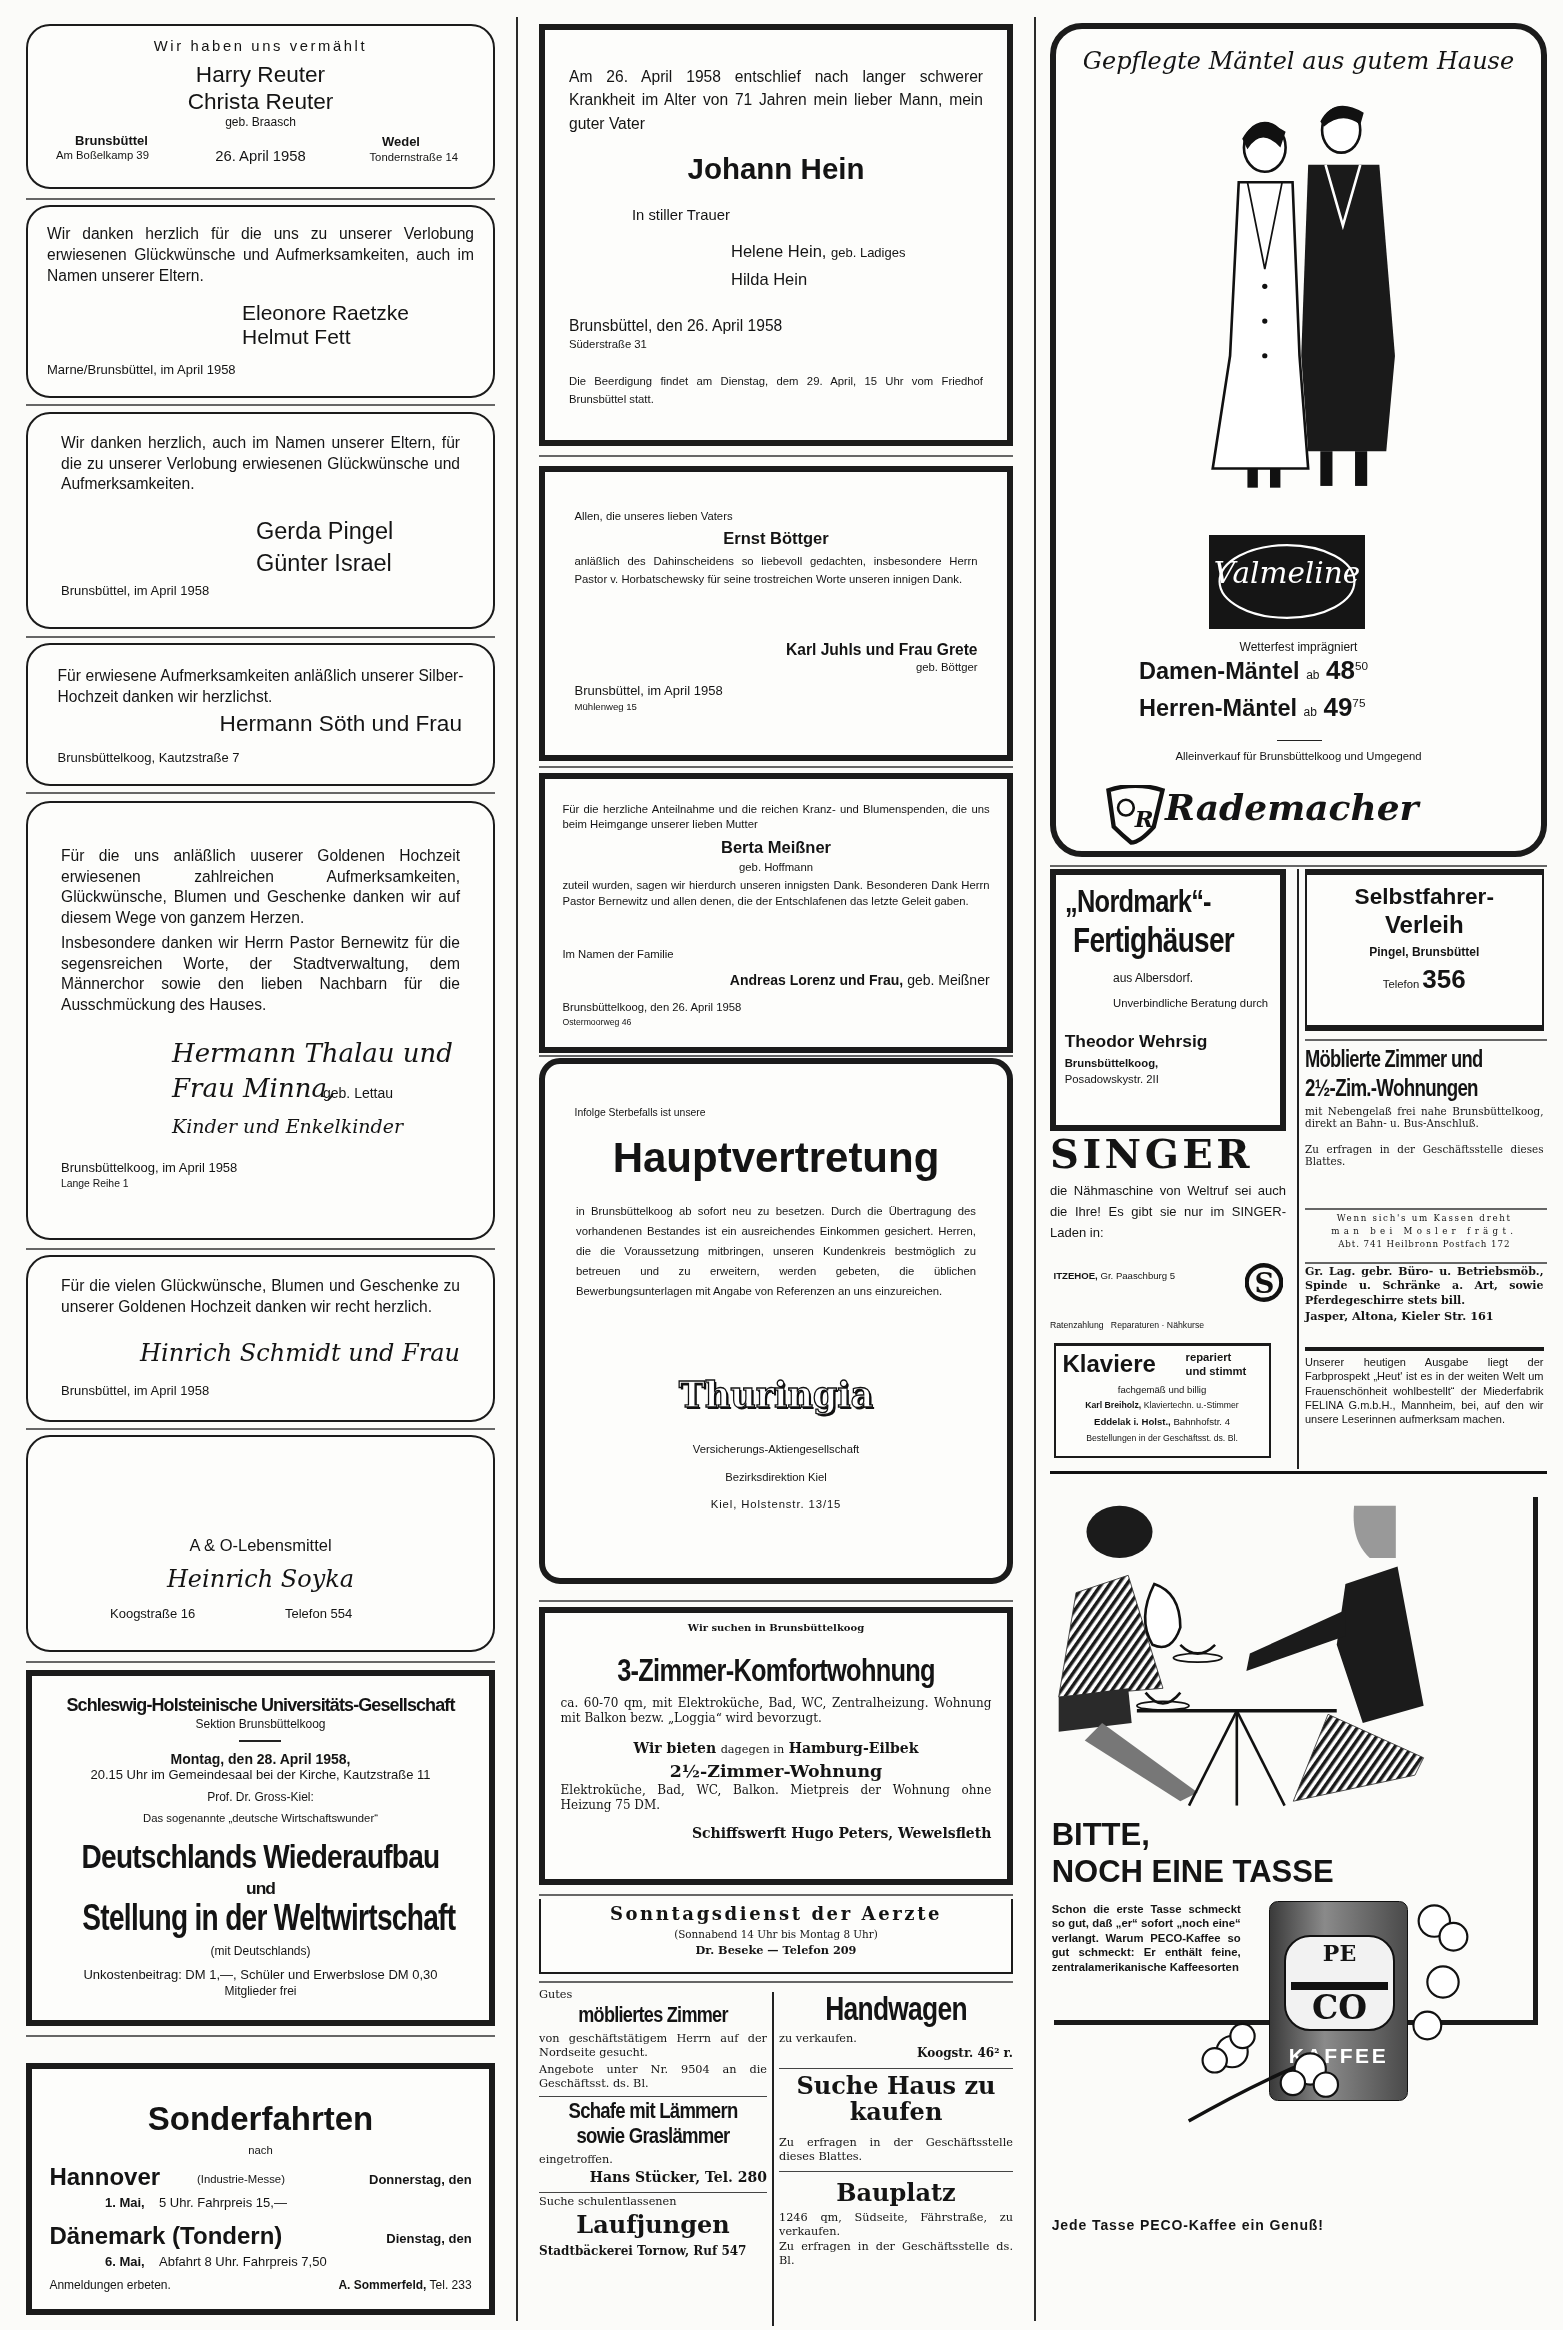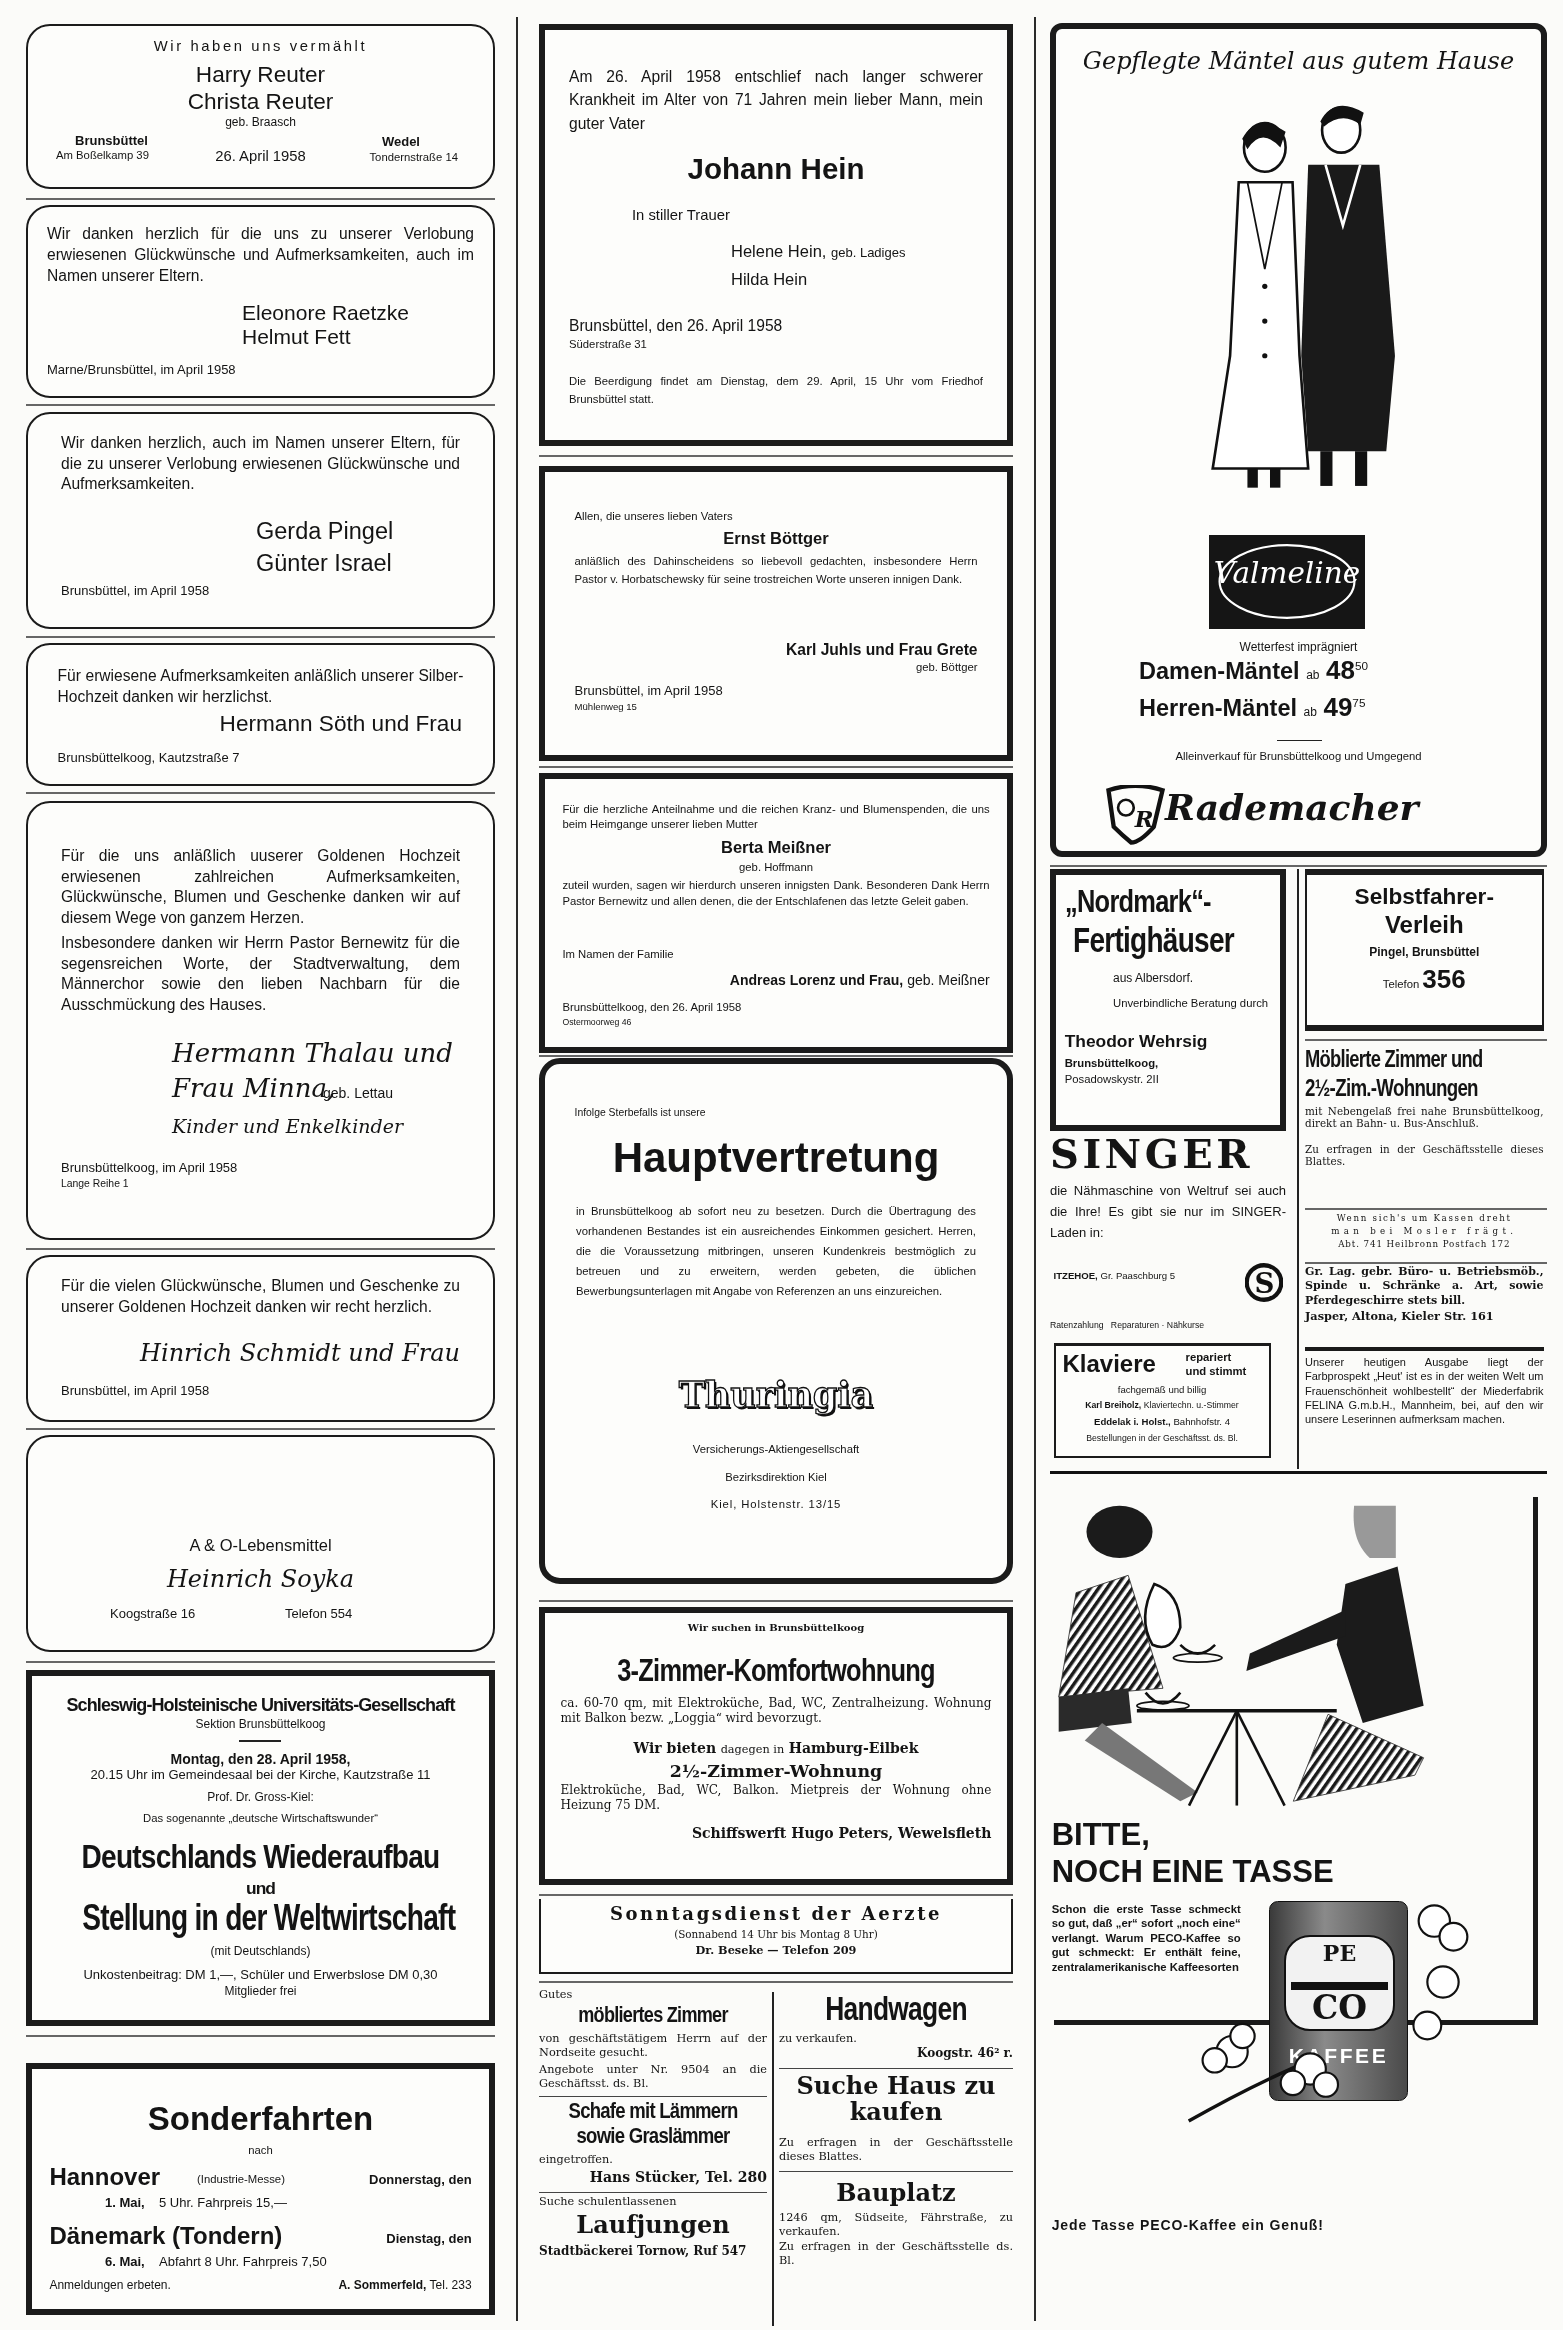--- a/index.html
+++ b/index.html
@@ -227,21 +227,21 @@
         <div style="position:absolute;top:188px;left:0;right:0;height:0.9px;background:#444"></div>
         <div class="t c serif b" style="top:196px;font-size:24px">Bauplatz</div>
         <div class="para serif" style="top:228px;left:0;right:0;font-size:11.3px;line-height:1.2">1246 qm, Südseite, Fährstraße, zu verkaufen.</div>
         <div class="para serif" style="top:257px;left:0;right:0;font-size:11.3px;line-height:1.2">Zu erfragen in der Geschäftsstelle ds. Bl.</div>
       </div>
     </div>
   </div>
 
   <div class="col c3">
 
-    <div class="ad heavy rounded" style="top:22.6px;height:834px;border-radius:12px">
+    <div class="ad heavy rounded" style="top:22.6px;height:834px;border-radius:32px">
       <div class="t c script" style="top:19px;font-size:24px">Gepflegte Mäntel aus gutem Hause</div>
       <svg style="left:122px;top:66px" width="243" height="400" viewBox="0 0 280 460">
         <g>
           <ellipse cx="100" cy="60" rx="24" ry="28" fill="#fff" stroke="#111" stroke-width="3"></ellipse>
           <path d="M74 50 Q90 20 124 42 L118 60 Q96 36 80 62Z" fill="#111"></path>
           <path d="M70 100 L60 300 L40 430 L150 430 L140 300 L132 100Z" fill="#fff" stroke="#111" stroke-width="3"></path>
           <path d="M80 100 L100 200 L120 100" fill="none" stroke="#111" stroke-width="2"></path>
           <circle cx="100" cy="220" r="3" fill="#111"></circle>
             <circle cx="100" cy="260" r="3" fill="#111"></circle>
             <circle cx="100" cy="300" r="3" fill="#111"></circle>

